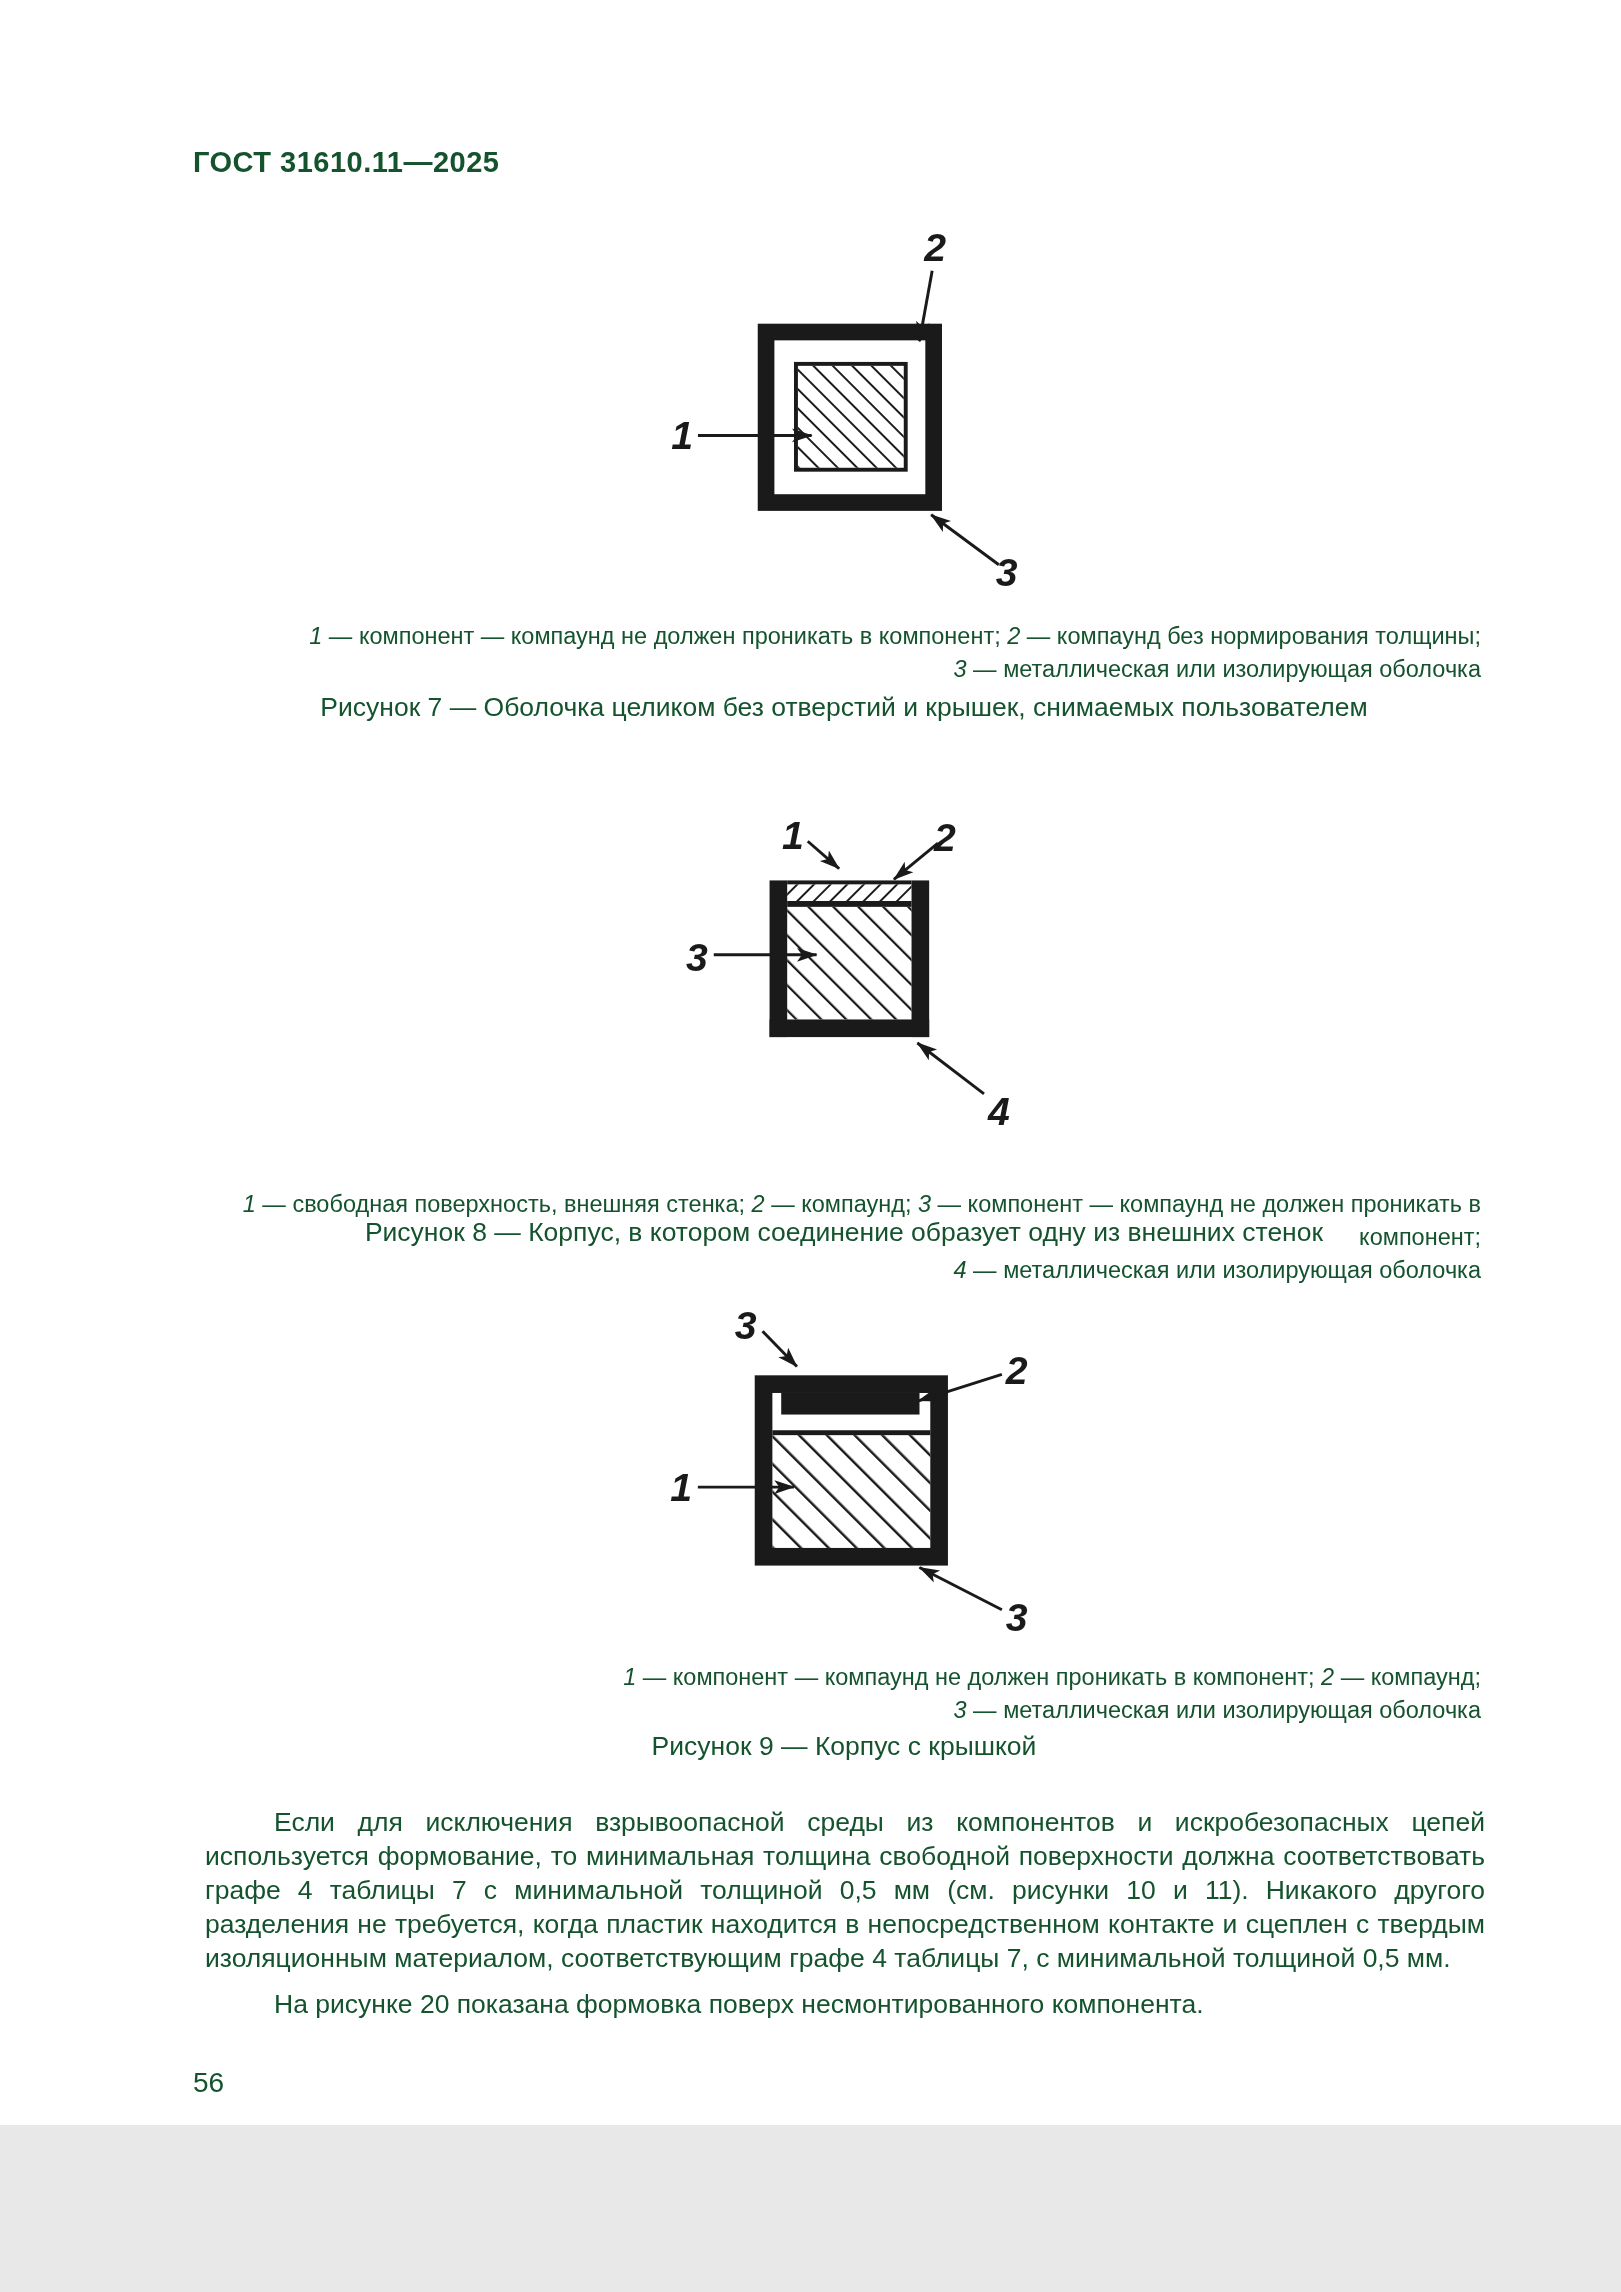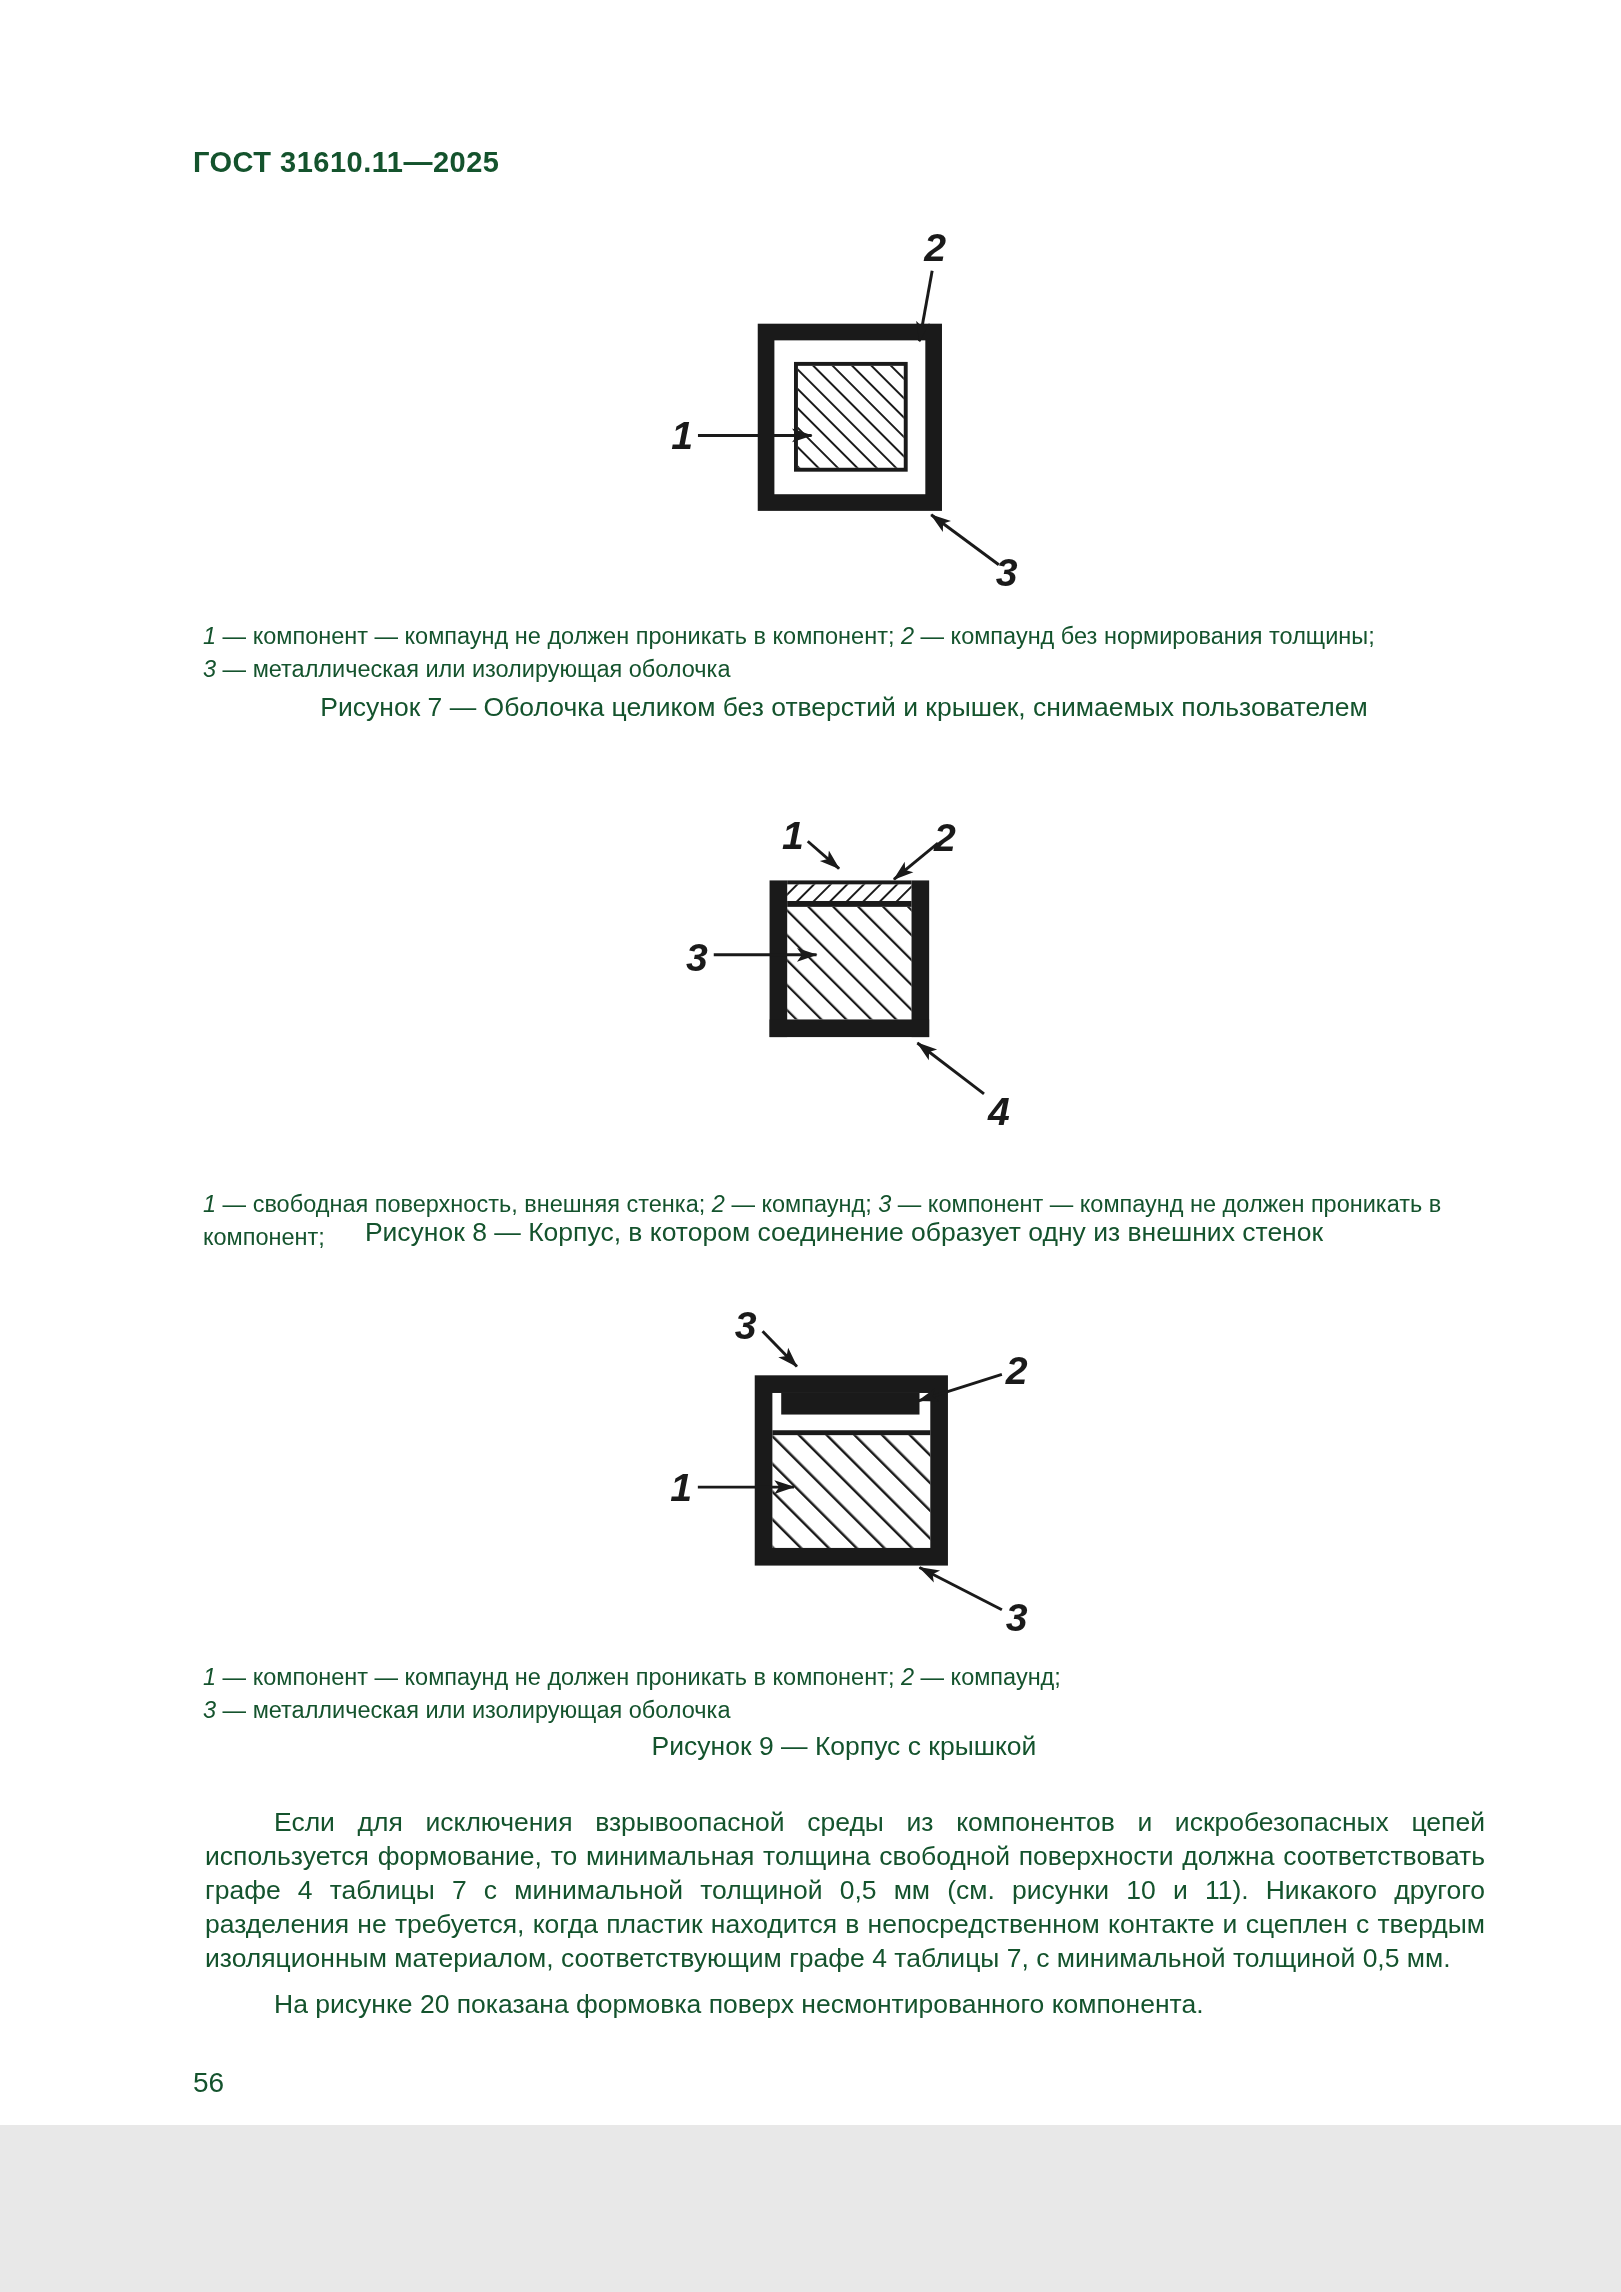--- a/index.html
+++ b/index.html
@@ -10,22 +10,22 @@
     font-family:"Liberation Sans","DejaVu Sans",sans-serif;
     color:#14532d;
     overflow:hidden;
   }
   .doc-header {
     position:absolute; left:193px; top:146px;
     font-size:29px; font-weight:bold; letter-spacing:0.5px;
   }
   .fig-svg { position:absolute; }
   .caption {
-    position:absolute; left:203px; width:1302px;
-    text-align:left; font-size:23.5px; line-height:33px;
+    position:absolute; left:179px; width:1302px;
+    text-align:right; font-size:23.5px; line-height:33px;
   }
   .cap-line { white-space:normal; }
   .ital { font-style:italic; }
   .fig-title {
     position:absolute; left:193px; width:1302px;
     text-align:center; font-size:26.5px; line-height:33px;
   }
   .body-text {
     position:absolute; left:193px; top:1793px; width:1304px;
     font-size:26.5px; line-height:34px; text-align:justify;
@@ -104,20 +104,21 @@
     <line class="leader" x1="1004" y1="1116" x2="936" y2="1064" marker-end="url(#f8a)"></line>
 
     <text class="fig-label" x="820" y="866" text-anchor="end">1</text>
     <text class="fig-label" x="953" y="868" text-anchor="start">2</text>
     <text class="fig-label" x="722" y="990" text-anchor="end">3</text>
     <text class="fig-label" x="1008" y="1148" text-anchor="start">4</text>
   </svg>
 
   <div class="caption" style="top:1148px;margin-top:40px;">
     <div class="cap-line"><span class="ital">1</span><span> — свободная поверхность, внешняя стенка; </span><span class="ital">2</span><span> — компаунд; </span><span class="ital">3</span><span> — компонент — компаунд не должен проникать в компонент;</span></div>
+    <div class="cap-line"><span class="ital">4</span><span> — металлическая или изолирующая оболочка</span></div>
   </div>
   <div class="fig-title" style="top:1216px;">Рисунок 8 — Корпус, в котором соединение образует одну из внешних стенок</div>
 
   <svg class="fig-svg" style="left:588px; top:1289px;" width="510" height="358" viewBox="600 1315 520 365">
     <defs>
       <pattern id="f9c" patternUnits="userSpaceOnUse" width="20" height="20" patternTransform="rotate(-45)">
         <line x1="0" y1="0" x2="0" y2="20" stroke="#1a1a1a" stroke-width="5"></line>
       </pattern>
       <marker id="f9a" markerUnits="userSpaceOnUse" markerWidth="22" markerHeight="16" refX="20" refY="8" orient="auto">
         <path d="M0,1 L21,8 L0,15 L5,8 Z" fill="#1a1a1a"></path>

